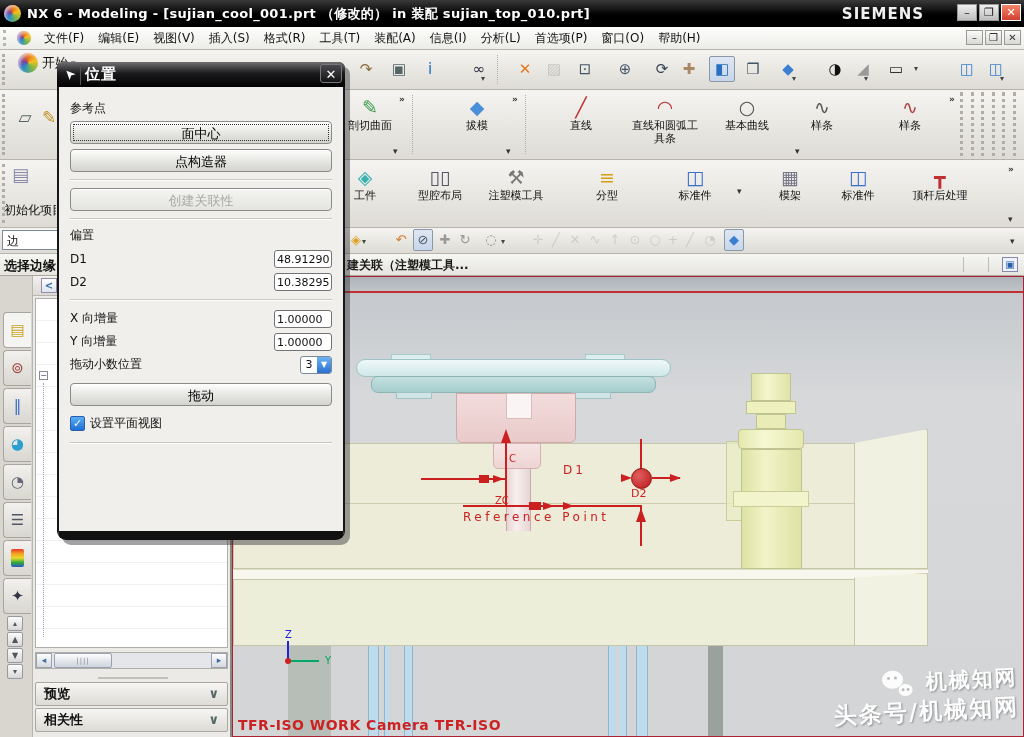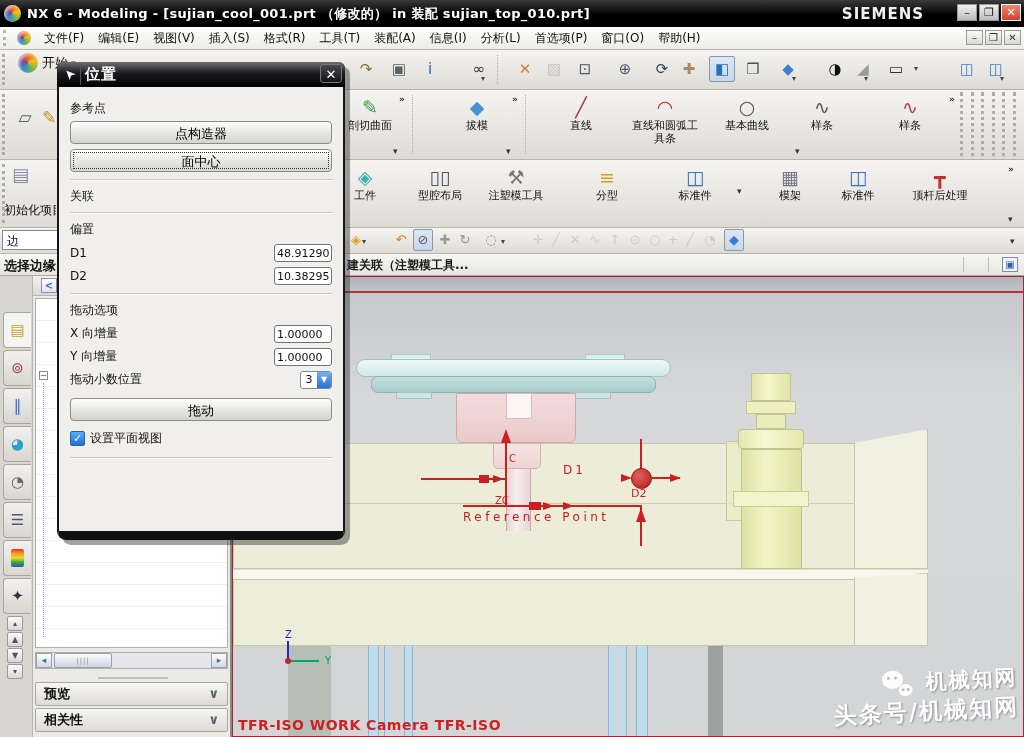--- a/index.html
+++ b/index.html
@@ -459,36 +459,35 @@
   </div>
 
   <div class="abs dialog">
     <div class="dlg-title">
       <div class="dlg-arrow"><span>➤</span></div>
       <div class="dlg-name">位置</div>
       <div class="dlg-x">✕</div>
     </div>
     <div class="dlg-body">
       <div class="dlg-label">参考点</div>
+      <button class="dbtn focus">面中心</button>
       <button class="dbtn">点构造器</button>
-      <button class="dbtn focus">面中心</button>
       <div class="hr"></div>
-      <div class="dlg-label">关联</div>
+      <button class="dbtn dis">创建关联性</button>
       <div class="hr"></div>
       <div class="dlg-label">偏置</div>
       <div class="frow">
         <span class="fl">D1</span>
         <div class="field">48.91290</div>
       </div>
       <div class="frow">
         <span class="fl">D2</span>
         <div class="field">10.38295</div>
       </div>
       <div class="hr"></div>
-      <div class="dlg-label">拖动选项</div>
       <div class="frow">
         <span class="fl">X 向增量</span>
         <div class="field">1.00000</div>
       </div>
       <div class="frow">
         <span class="fl">Y 向增量</span>
         <div class="field">1.00000</div>
       </div>
       <div class="frow">
         <span class="fl">拖动小数位置</span>

